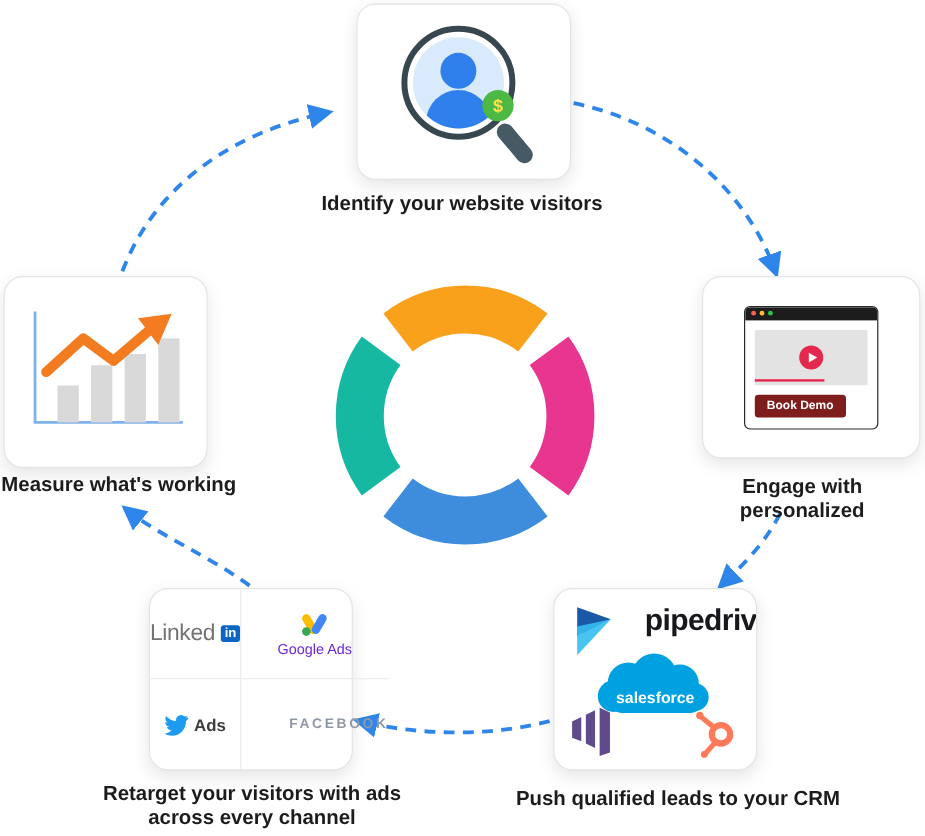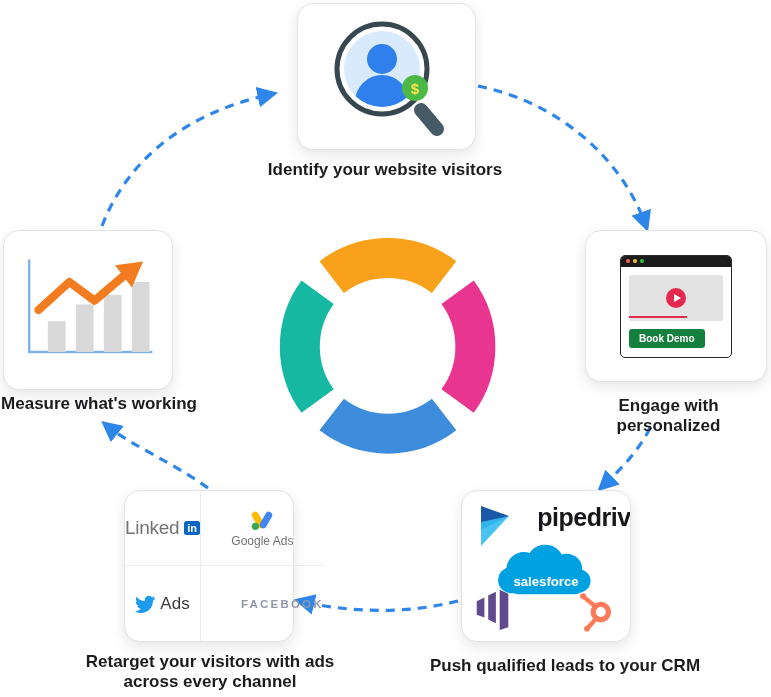--- a/index.html
+++ b/index.html
@@ -32,34 +32,34 @@
   
   .browser{width:110px;border:1.5px solid #2a2a2a;border-radius:5px;background:#fff;overflow:hidden;}
   .browser-bar{height:11px;background:#1c1c1c;display:flex;align-items:center;gap:3px;padding:0 5px;}
   .b-dot{width:4px;height:4px;border-radius:50%;}
   .b-dot.red{background:#ff5f57;} .b-dot.yel{background:#febc2e;} .b-dot.grn{background:#28c840;}
   .browser-body{padding:8px 8px 9px;}
   .video{position:relative;height:46px;background:#e3e3e3;display:flex;align-items:center;justify-content:center;}
   .play{width:20px;height:20px;border-radius:50%;background:#e5294e;display:flex;align-items:center;justify-content:center;}
   .play-tri{width:0;height:0;border-left:7px solid #fff;border-top:4.5px solid transparent;border-bottom:4.5px solid transparent;margin-left:2px;}
   .progress{position:absolute;left:0;bottom:3px;width:62%;height:2px;background:#e5294e;}
-  .demo-btn{margin-top:8px;display:inline-block;background:#15803d;color:#fff;border:none;
+  .demo-btn{margin-top:8px;display:inline-block;background:#7f1d1d;color:#fff;border:none;
             font-family:"Liberation Sans",sans-serif;font-weight:700;font-size:10px;
             padding:4px 10px;border-radius:3px;cursor:pointer;}
 
   
   .ads-grid{width:100%;height:100%;display:grid;grid-template-columns:1fr 1fr;grid-template-rows:1fr 1fr;}
   .ads-cell{display:flex;align-items:center;justify-content:center;gap:5px;}
   .ads-cell:nth-child(1),.ads-cell:nth-child(2){border-bottom:1px solid #ececec;}
   .ads-cell:nth-child(1),.ads-cell:nth-child(3){border-right:1px solid #ececec;}
   .li-word{color:#737373;font-weight:400;font-size:19px;letter-spacing:-.3px;}
   .li-badge{background:#0a66c2;color:#fff;font-weight:800;font-size:11px;border-radius:2.5px;padding:1px 3px;}
   .gads{display:flex;flex-direction:column;align-items:center;gap:3px;}
-  .gads-txt{color:#737373;font-size:12px;}
-  .tw-ads{color:#3c3c3c;font-size:17px;font-weight:400;}
+  .gads-txt{color:#6d28d9;font-size:12px;}
+  .tw-ads{color:#3c3c3c;font-size:14px;font-weight:700;}
   .fb{color:#8e98a8;font-size:11.5px;font-weight:600;letter-spacing:2.2px;margin-left:40px;}
 
   
   .crm-inner{position:relative;width:100%;height:100%;}
   .dyn{position:absolute;left:14px;top:14px;}
   .pipedrive{position:absolute;right:-14px;top:12px;font-weight:800;font-size:25px;color:#17171c;letter-spacing:-.5px;}
   .sf{position:absolute;left:50%;top:52px;transform:translateX(-50%);}
   .mkto{position:absolute;left:12px;bottom:10px;}
   .hs{position:absolute;right:12px;bottom:8px;}
 </style>

